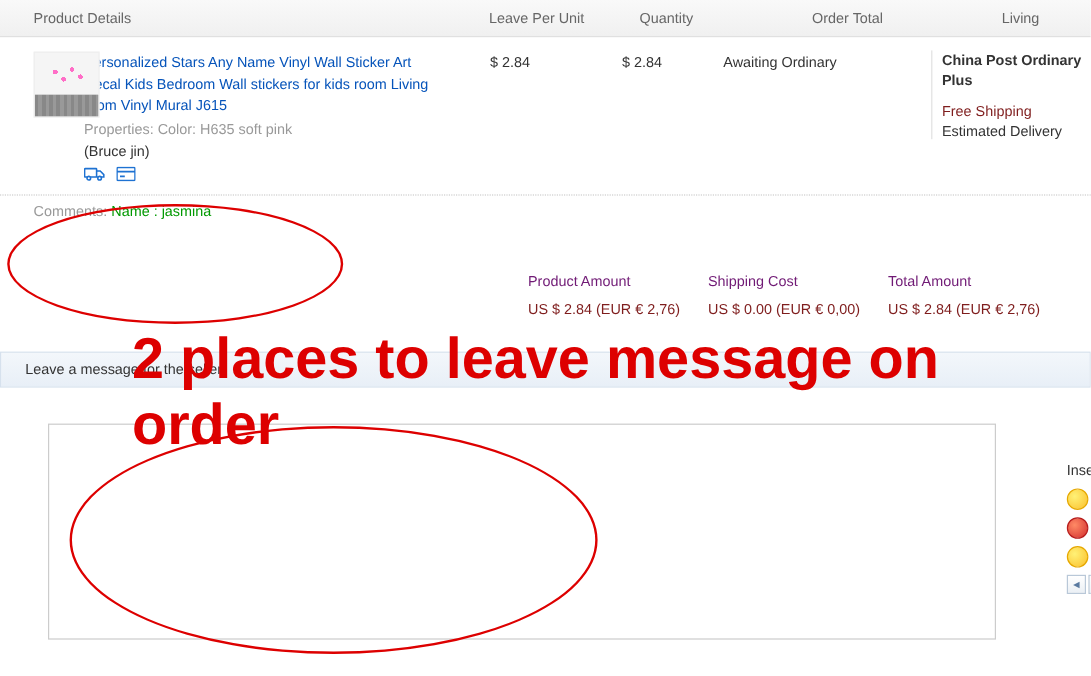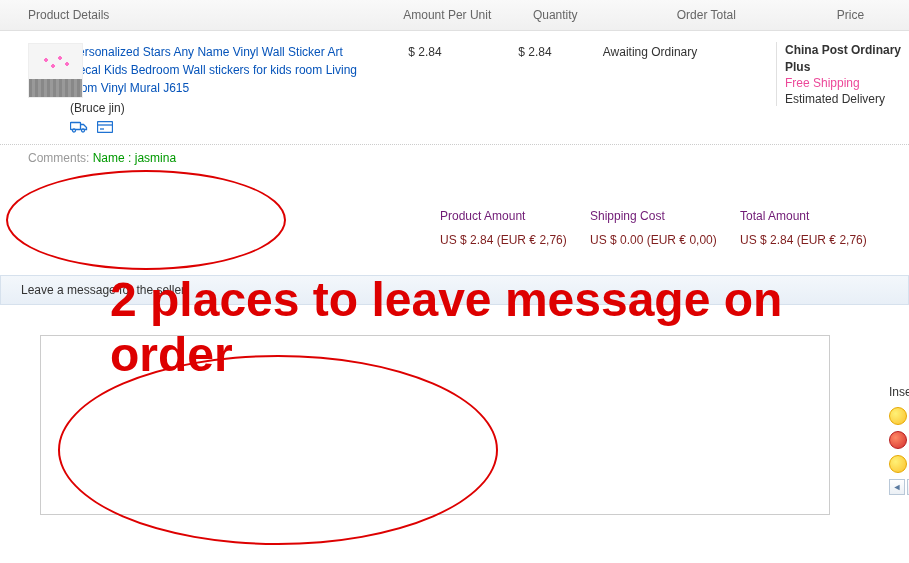--- a/index.html
+++ b/index.html
@@ -24,21 +24,21 @@
     .product-title { color: #0654ba; text-decoration: none; line-height: 1.5; display: block; }
     .product-props { color: #999; margin-top: 4px; }
     .product-seller { color: #333; margin-top: 4px; }
     .product-icons { margin-top: 6px; }
     .product-icons .icon-svg { display: inline-block; margin-right: 6px; color: #1e72d2; vertical-align: middle; }
     
     .col-val { text-align: center; color: #333; padding-top: 2px; }
     
     .shipping-info { position: absolute; right: 0; top: 42px; width: 133px; padding-left: 8px; border-left: 1px solid #e0e0e0; font-size: 12px; }
     .shipping-title { color: #333; font-weight: bold; line-height: 1.4; }
-    .shipping-free { color: #ec4899; margin-top: 0; }
+    .shipping-free { color: #7f1d1d; margin-top: 10px; }
     .shipping-est { color: #333; margin-top: 2px; }
     
     .comments-row { padding: 6px 28px; border-top: 1px dotted #ccc; color: #999; }
     .comments-row .comment-val { color: #009900; }
     
     .totals-bar { display: flex; margin-top: 30px; padding: 8px 0; }
     .totals-bar .spacer { width: 440px; }
     .totals-bar .tcol { width: 150px; }
     .totals-bar .tlabel { color: #701a75; margin-bottom: 10px; }
     .totals-bar .tval { color: #7f1d1d; }
@@ -62,32 +62,33 @@
     
     .ellipse1 { position: absolute; top: 170px; left: 6px; width: 280px; height: 100px; border: 2px solid #dd0000; border-radius: 50%; z-index: 99; pointer-events: none; }
     .ellipse2 { position: absolute; top: 355px; left: 58px; width: 440px; height: 190px; border: 2px solid #dd0000; border-radius: 50%; z-index: 99; pointer-events: none; }
   </style>
 </head>
 <body>
 
 <div class="order-table">
   <div class="table-header">
     <div class="col col-product">Product Details</div>
-    <div class="col col-price">Amount Per Unit</div>
+    <div class="col col-price">Leave Per Unit</div>
     <div class="col col-qty">Quantity</div>
     <div class="col col-total">Order Total</div>
-    <div class="col col-status">Price</div>
+    <div class="col col-status">Living</div>
   </div>
 
   <div class="product-row">
     <div class="product-img-wrap">
       <div class="product-img"></div>
     </div>
     <div class="product-info">
       <a href="#" class="product-title">Personalized Stars Any Name Vinyl Wall Sticker Art Decal Kids Bedroom Wall stickers for kids room Living room Vinyl Mural J615</a>
+      <div class="product-props">Properties: Color: H635 soft pink</div>
       <div class="product-seller">(Bruce jin)</div>
       <div class="product-icons">
         <span class="icon-svg">
           <svg width="18" height="12" viewBox="0 0 18 12" fill="none" stroke="currentColor" stroke-width="1.3">
               <rect x="0.5" y="1.5" width="10" height="7" rx="0.5"></rect>
               <path d="M10.5 3.5h3l3 3v2h-6"></path>
               <circle cx="4" cy="9.5" r="1.5" fill="#fff"></circle>
               <circle cx="13" cy="9.5" r="1.5" fill="#fff"></circle>
             </svg>
         </span>

